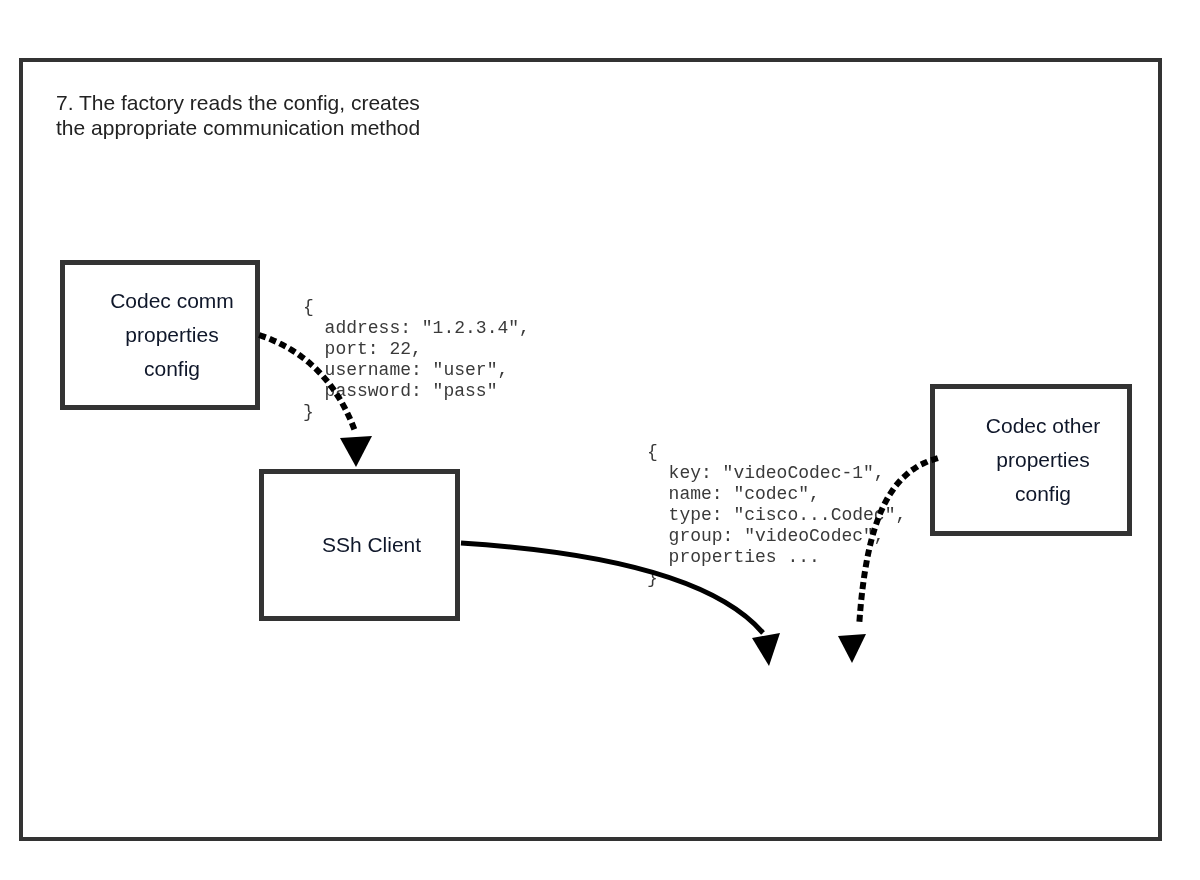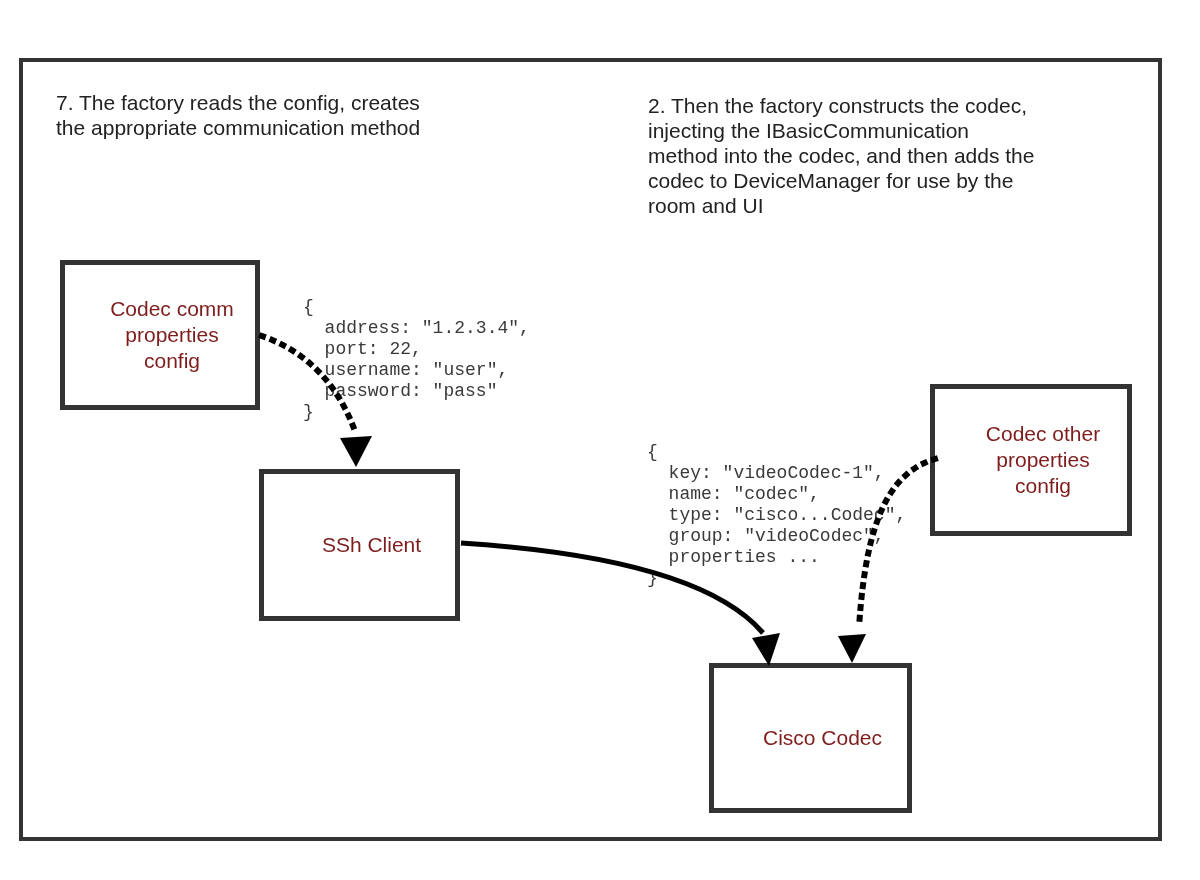--- a/index.html
+++ b/index.html
@@ -6,21 +6,21 @@
   body { width: 1200px; height: 880px; position: relative; overflow: hidden;
          font-family: "Liberation Sans", sans-serif; color: #222222; }
   .canvas { position: absolute; left: 0; top: 0; width: 1200px; height: 880px; }
   .frame { position: absolute; left: 19px; top: 58px; width: 1143px; height: 783px;
            border: 4px solid #333333; box-sizing: border-box; background: #ffffff; }
   .para { position: absolute; font-size: 21px; line-height: 25px;
           white-space: pre-line; color: #222222; }
   .node { position: absolute; border: 5px solid #333333; box-sizing: border-box;
           background: #ffffff; display: flex; align-items: center; justify-content: center;
           text-align: center; }
-  .node .label { font-size: 21px; line-height: 26px; white-space: pre-line; color: #7f1d1d; margin-left: 24px; }
+  .node .label { font-size: 21px; line-height: 34px; white-space: pre-line; color: #0f172a; margin-left: 24px; }
   .code { position: absolute; font-family: "Liberation Mono", "DejaVu Sans Mono", monospace;
           font-size: 18px; line-height: 21px; white-space: pre; color: #3a3a3a; }
   .sidenote { position: absolute; font-size: 21px; line-height: 28px;
               white-space: pre-line; color: #222222; }
   svg.connectors { position: absolute; left: 0; top: 0; width: 1200px; height: 880px;
                    pointer-events: none; }
   svg .dotted { fill: none; stroke: #000000; stroke-width: 6;
                 stroke-dasharray: 1 10; stroke-linecap: square; }
   svg .solid  { fill: none; stroke: #000000; stroke-width: 5; stroke-linecap: butt; }
   svg .head   { fill: #000000; stroke: none; }
@@ -28,25 +28,20 @@
 </head>
 <body>
 
 <div class="canvas">
 
   <div class="frame"></div>
 
   <div class="para" style="left:56px; top:90px; width:460px;">7. The factory reads the config, creates
 the appropriate communication method</div>
 
-  <div class="para" style="left:648px; top:93px; width:480px;">2. Then the factory constructs the codec,
-injecting the IBasicCommunication
-method into the codec, and then adds the
-codec to DeviceManager for use by the
-room and UI</div>
 
   <div class="node" style="left:60px; top:260px; width:200px; height:150px;">
     <span class="label">Codec comm
 properties
 config</span>
   </div>
 
   <div class="code" style="left:303px; top:297px;">{
   address: "1.2.3.4",
   port: 22,
@@ -65,23 +60,20 @@
   group: "videoCodec",
   properties ...
 }</div>
 
   <div class="node" style="left:930px; top:384px; width:202px; height:152px;">
     <span class="label">Codec other
 properties
 config</span>
   </div>
 
-  <div class="node" style="left:709px; top:663px; width:203px; height:150px;">
-    <span class="label">Cisco Codec</span>
-  </div>
 
 
   <svg class="connectors" viewBox="0 0 1200 880">
 
     <path class="dotted" d="M 262 336 Q 330 360 356 434"></path>
     <polygon class="head" points="340,438 372,436 356,467"></polygon>
 
     <path class="solid" d="M 461 543 C 600 552 715 577 763 633"></path>
     <polygon class="head" points="752,638 780,633 769,666"></polygon>
 

